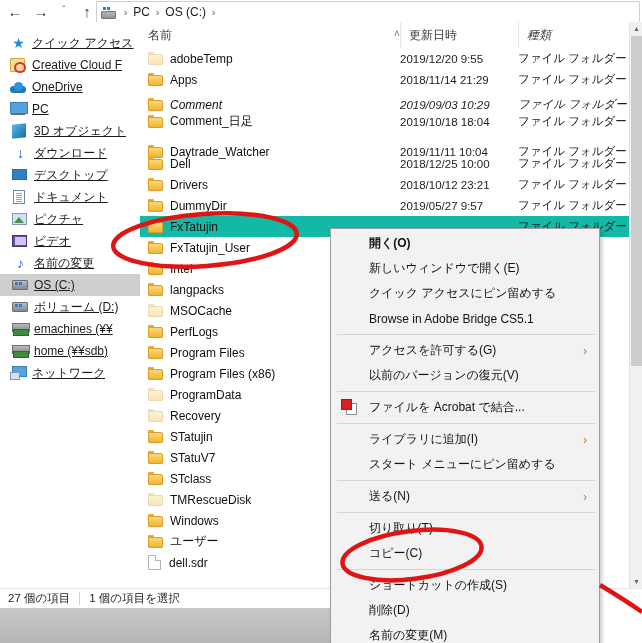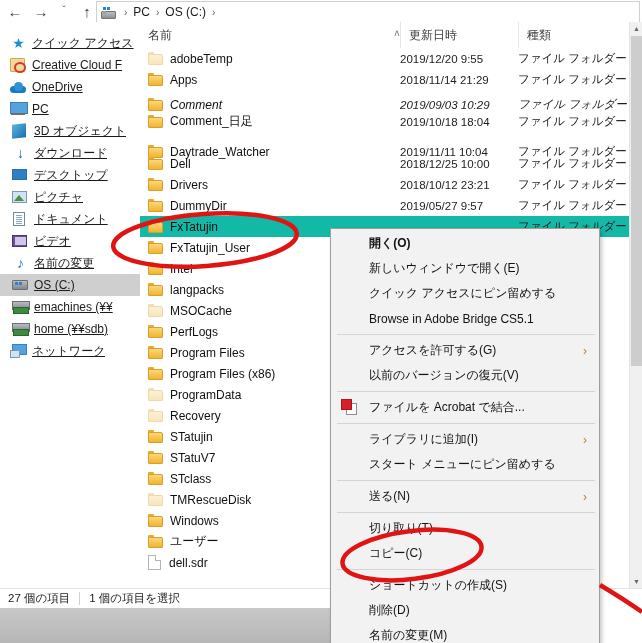--- a/index.html
+++ b/index.html
@@ -205,29 +205,29 @@
         <span class="lbl">ダウンロード</span>
       </div>
       <div class="side-item indent">
         <span class="side-ico">
           <span class="ic-desk" style="display: block;"></span>
         </span>
         <span class="lbl">デスクトップ</span>
       </div>
       <div class="side-item indent">
         <span class="side-ico">
+          <span class="ic-doc" style="display: block;"></span>
+        </span>
+        <span class="lbl">ドキュメント</span>
+      </div>
+      <div class="side-item indent">
+        <span class="side-ico">
           <span class="ic-pic" style="display: block;"></span>
         </span>
         <span class="lbl">ピクチャ</span>
-      </div>
-      <div class="side-item indent">
-        <span class="side-ico">
-          <span class="ic-doc" style="display: block;"></span>
-        </span>
-        <span class="lbl">ドキュメント</span>
       </div>
       <div class="side-item indent">
         <span class="side-ico">
           <span class="ic-vid" style="display: block;"></span>
         </span>
         <span class="lbl">ビデオ</span>
       </div>
       <div class="side-item indent">
         <span class="side-ico">
           <span class="ic-mus" style="display: block;">♪</span>
@@ -235,20 +235,29 @@
         <span class="lbl">名前の変更</span>
       </div>
       <div class="side-item indent sel">
         <span class="side-ico">
           <span class="ic-drv" style="display: block;">
             <span class="b" style="left:2px;top:1px;"></span>
             <span class="b" style="left:6px;top:1px;"></span>
           </span>
         </span>
         <span class="lbl">OS (C:)</span>
+      </div>
+      <div class="side-item indent">
+        <span class="side-ico">
+          <span class="ic-drv" style="display: block;">
+            <span class="b" style="left:2px;top:1px;"></span>
+            <span class="b" style="left:6px;top:1px;"></span>
+          </span>
+        </span>
+        <span class="lbl">ボリューム (D:)</span>
       </div>
       <div class="side-item indent">
         <span class="side-ico">
           <span class="ic-net-drv" style="display: block;"></span>
         </span>
         <span class="lbl">emachines (¥¥</span>
       </div>
       <div class="side-item indent">
         <span class="side-ico">
           <span class="ic-net-drv" style="display: block;"></span>
@@ -261,21 +270,21 @@
         </span>
         <span class="lbl">ネットワーク</span>
       </div>
     </div>
 
   <div class="listpane">
     <div class="hdr">
       <div class="hdr-cell" style="left:0;width:260px;">名前</div>
       <div class="hdr-sort">˄</div>
       <div class="hdr-cell" style="left:260px;width:118px;">更新日時</div>
-      <div class="hdr-cell" style="left:378px;width:110px;">種類</div>
+      <div class="hdr-cell" style="left:378px;width:110px;font-style:italic;">種類</div>
     </div>
     <div class="rows" id="rows">
         <div class="row" style="top: 0px;">
           <div class="cell-name">
             <span class="folder dim">
               <span class="tab"></span>
               <span class="bd"></span>
             </span>
             <span>adobeTemp</span>
           </div>

